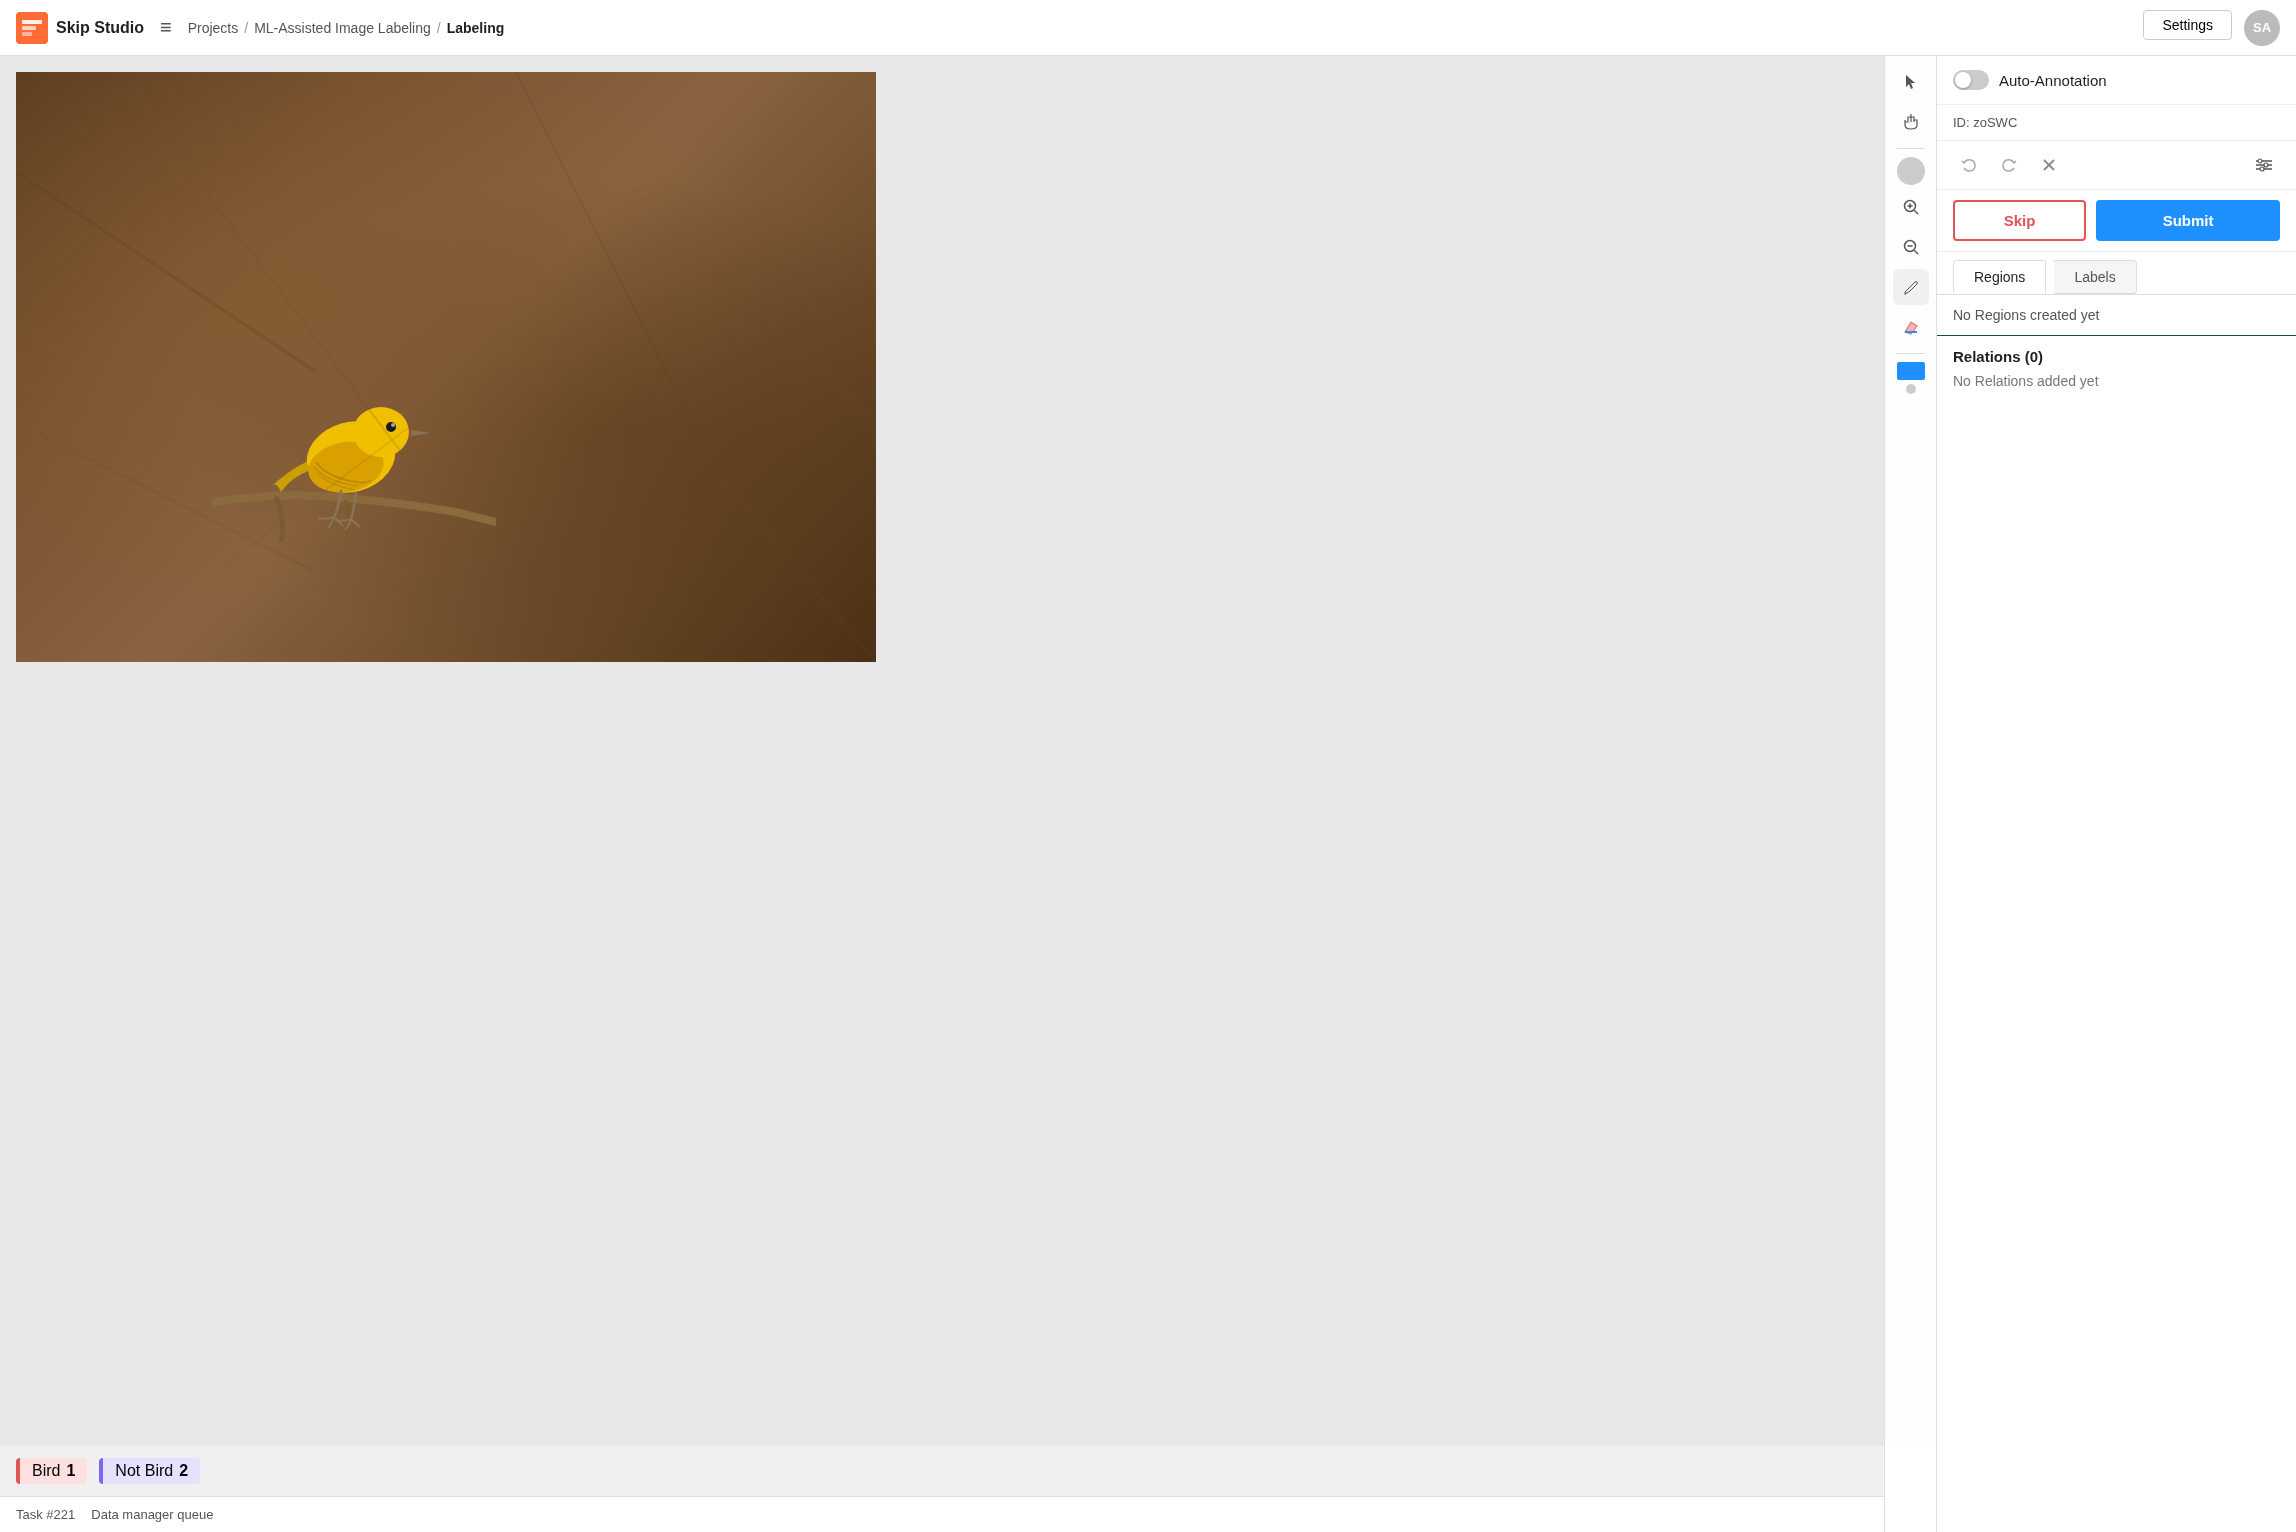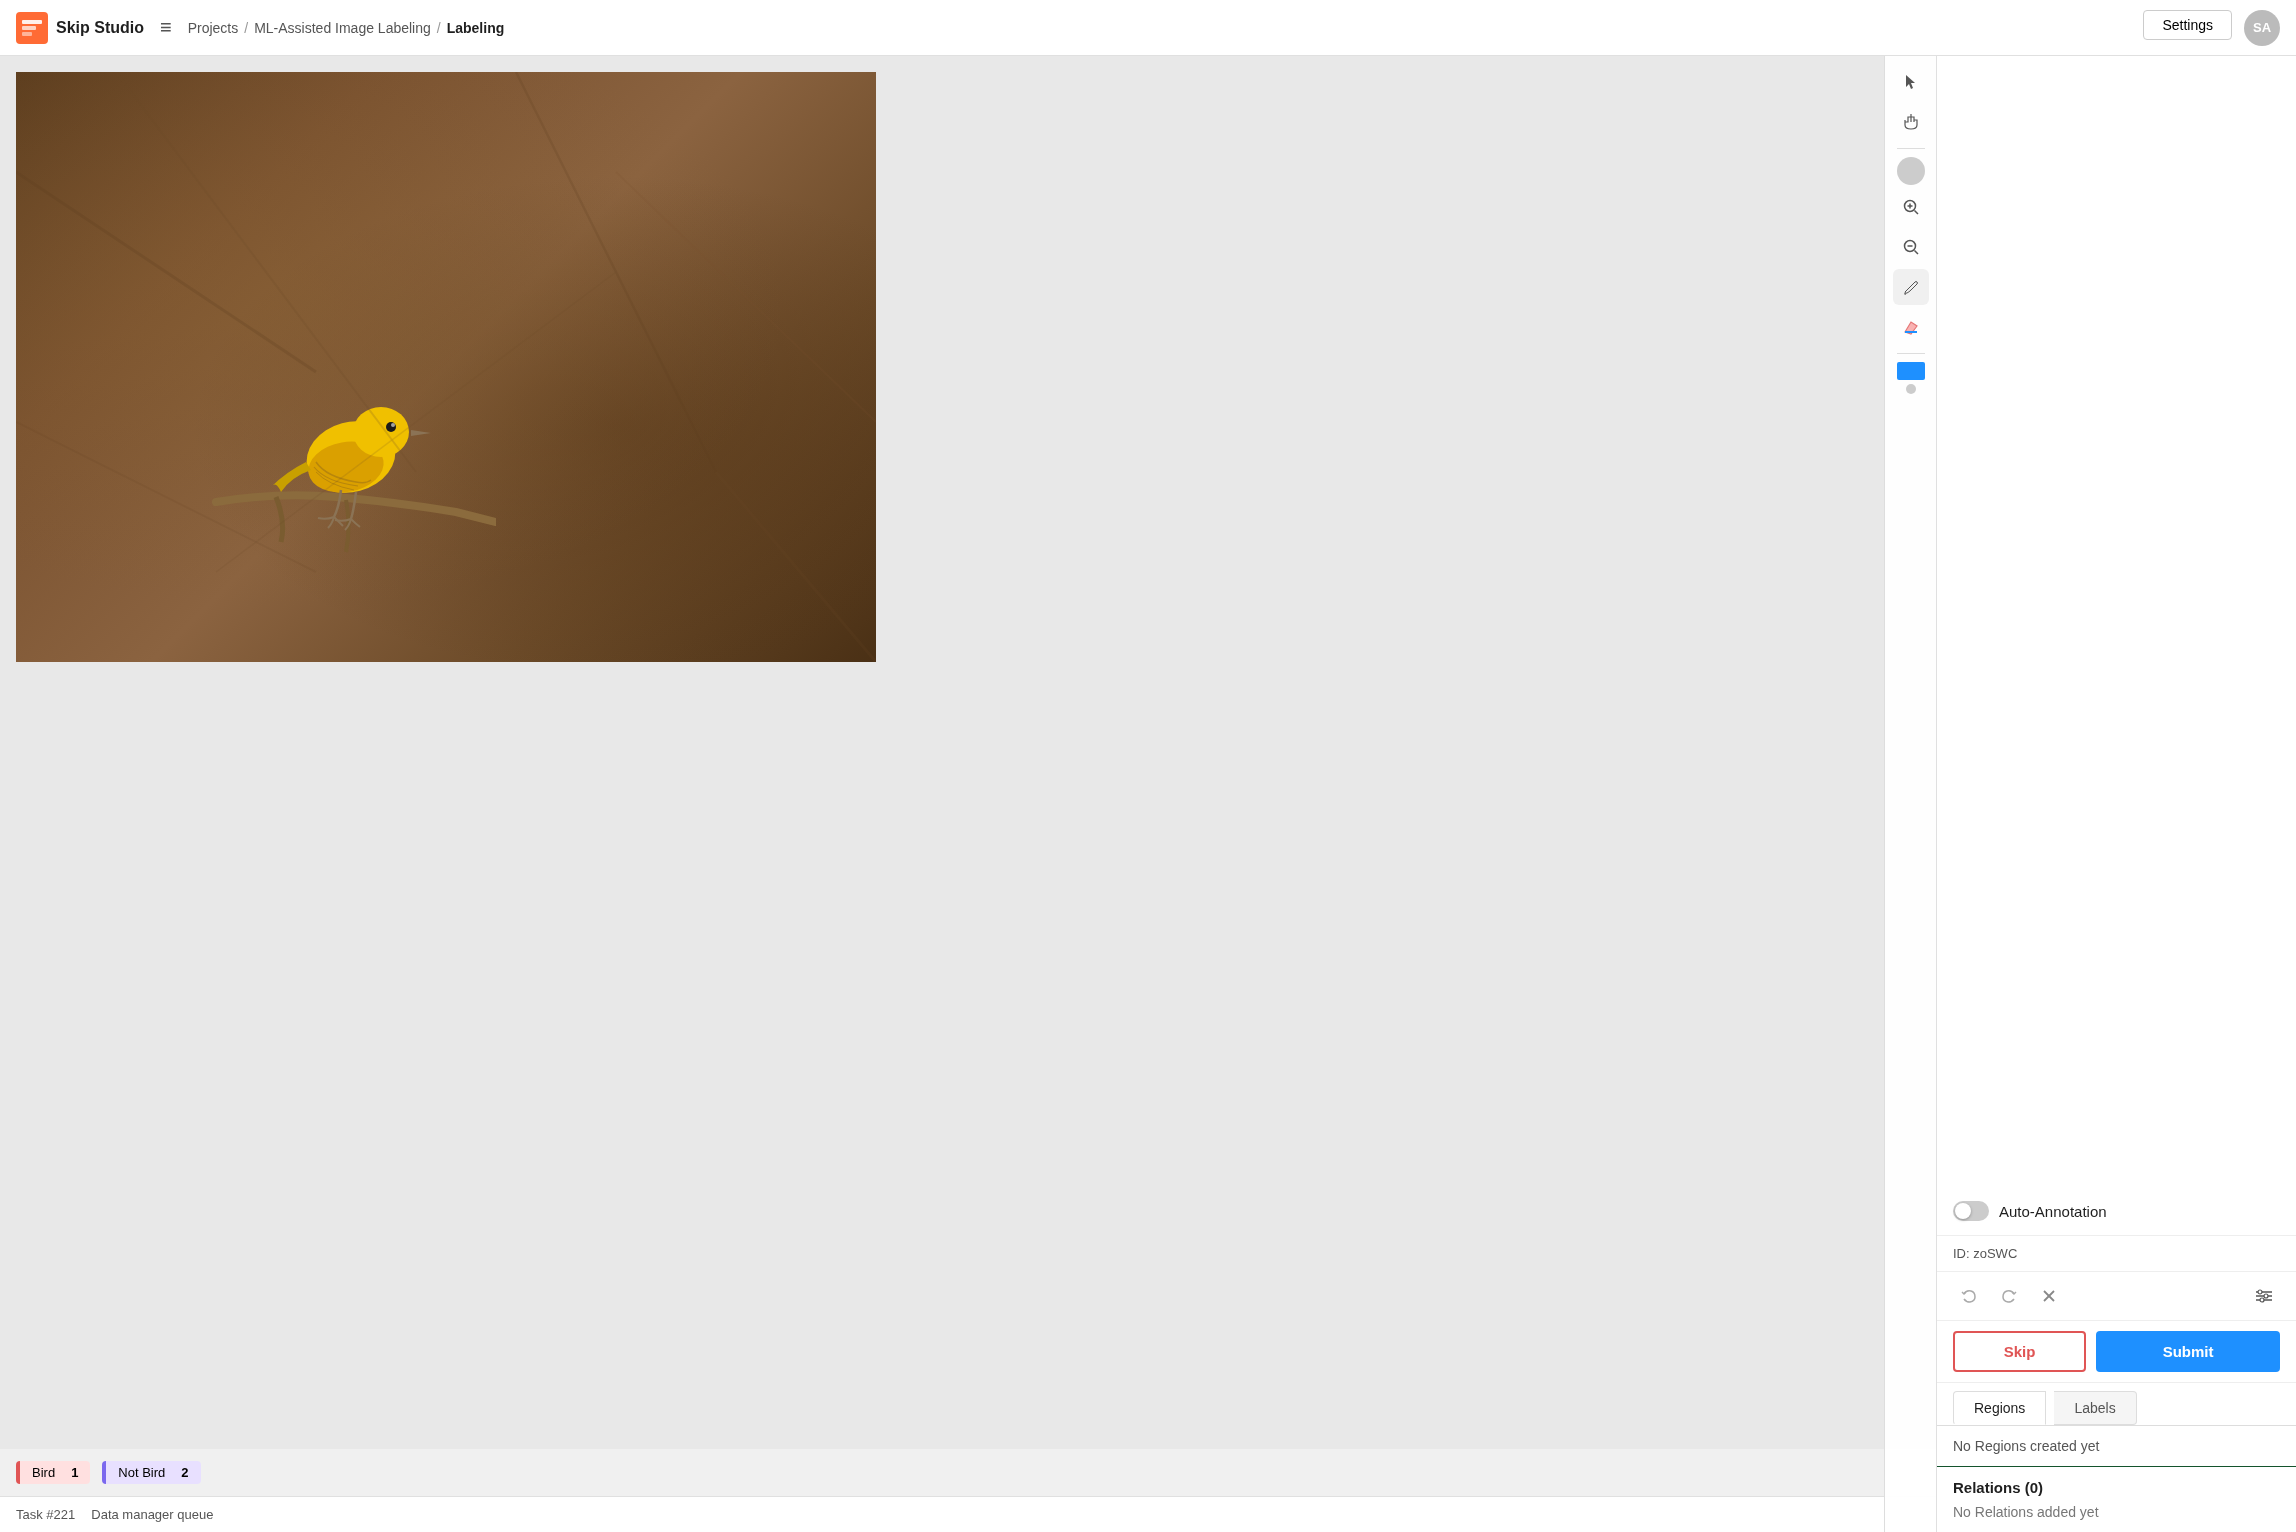--- a/index.html
+++ b/index.html
@@ -66,37 +66,37 @@
     }
     .bird-scene-overlay {
       position: absolute; inset: 0;
       background: radial-gradient(ellipse at 30% 40%, rgba(140,100,50,0.4) 0%, transparent 60%),
                   radial-gradient(ellipse at 70% 60%, rgba(80,50,20,0.5) 0%, transparent 50%);
     }
 
     
     .labels-bar { padding: 12px 16px; display: flex; gap: 12px; background: #f0f0f0; }
     .label-chip {
-      display: flex; align-items: center; gap: 16px; padding: 4px 12px;
-      border-radius: 4px; font-size: 13px; font-weight: 500;
+      display: flex; align-items: center; gap: 6px; padding: 4px 12px;
+      border-radius: 4px; font-size: 16px; font-weight: 500;
     }
     .label-chip-bird { background: #ffe0e0; border-left: 4px solid #e05555; }
     .label-chip-notbird { background: #e8e0ff; border-left: 4px solid #7b68ee; }
     .label-count { font-weight: 700; }
 
     
     .status-bar {
       background: #fff; border-top: 1px solid #e0e0e0; padding: 10px 16px;
       font-size: 13px; color: #555; display: flex; gap: 16px;
     }
 
     
     .right-panel {
       width: 360px; background: #fff; border-left: 1px solid #e0e0e0;
-      display: flex; flex-direction: column; overflow-y: auto; flex-shrink: 0; justify-content: flex-end;
+      display: flex; flex-direction: column; overflow-y: auto; flex-shrink: 0;
     }
     .panel-auto-annotation {
       display: flex; align-items: center; gap: 10px; padding: 14px 16px;
       border-bottom: 1px solid #eee;
     }
     .toggle-switch {
       width: 36px; height: 20px; border-radius: 10px; background: #ccc;
       position: relative; cursor: pointer; flex-shrink: 0;
     }
     .toggle-knob {

